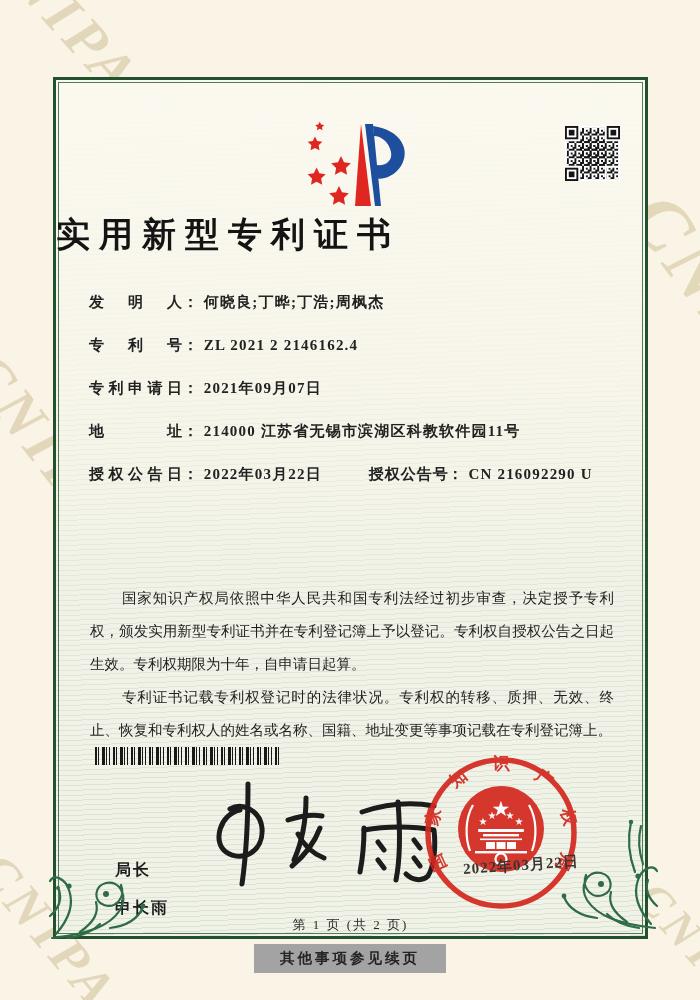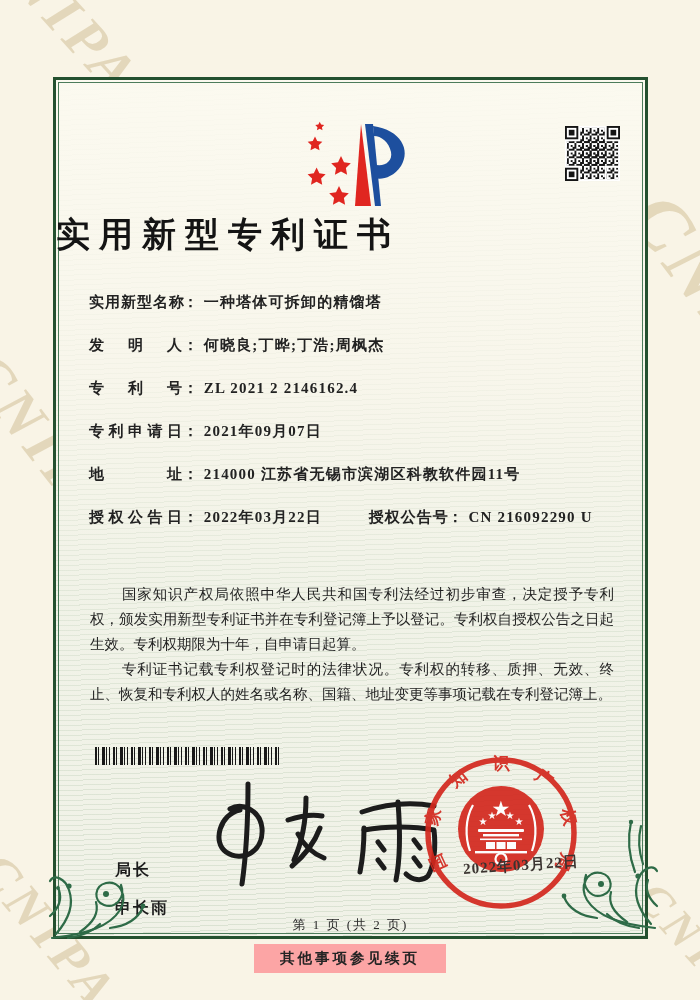--- a/index.html
+++ b/index.html
@@ -53,21 +53,21 @@
   .fields{position:absolute;left:33px;top:207px;width:532px;}
   .field-row{height:43px;line-height:31px;font-size:15px;font-weight:600;
     letter-spacing:1px;white-space:nowrap;}
   .f-label{display:inline-block;width:94px;text-align:justify;text-align-last:justify;vertical-align:top;}
   .f-colon{display:inline-block;vertical-align:top;}
   .f-value{display:inline-block;vertical-align:top;letter-spacing:1.2px;}
   .pair2{display:inline-block;margin-left:26px;}
   .pair2 .f-label{width:79px;margin-left:16px;}
   
   .paras{position:absolute;left:34px;top:502px;width:524px;font-size:14.5px;
-    line-height:25px;text-align:justify;color:#1f1f1f;}
+    line-height:33px;text-align:justify;color:#1f1f1f;}
   .paras p{margin:0;text-indent:2.2em;}
   
   .barcode{
     position:absolute;left:39px;top:667px;width:184px;height:18px;
     background:repeating-linear-gradient(90deg,
       #181818 0 2px, rgba(0,0,0,0) 2px 3px,
       #181818 3px 4px, rgba(0,0,0,0) 4px 7px,
       #181818 7px 10px, rgba(0,0,0,0) 10px 11px,
       #181818 11px 12px, rgba(0,0,0,0) 12px 14px,
       #181818 14px 15px, rgba(0,0,0,0) 15px 18px);
@@ -85,21 +85,21 @@
   .flourish{position:absolute;width:140px;height:120px;z-index:4;}
   .fl-left{left:-8px;top:742px;}
   .fl-right{right:-14px;top:732px;transform:scaleX(-1);}
   .page-info{
     position:absolute;left:0;right:0;top:836px;text-align:center;
     font-size:13px;letter-spacing:2px;color:#2a2a2a;
   }
   
   .footer-note{
     position:absolute;left:50%;top:944px;transform:translateX(-50%);
-    background:#fca5a5;padding:5px 26px;font-size:14.5px;font-weight:600;
+    background:#a3a3a3;padding:5px 26px;font-size:14.5px;font-weight:600;
     letter-spacing:3px;color:#242424;z-index:3;
   }
 </style>
 </head>
 <body>
 
 <span class="wm wm1">CNIPA</span>
 <span class="wm wm2">CNIPA</span>
 <span class="wm wm3">CNIPA</span>
 <span class="wm wm4">CNIPA</span>
@@ -154,24 +154,20 @@
       </g>
       <g fill="#1d4f9e">
         <path d="M76 8 L86 90 L92 90 L84 8 Z"></path>
         <path d="M84 10 C112 14 122 34 112 50 C104 62 92 64 86 62 L84 48 C94 52 104 46 102 36 C100 26 92 20 85 20 Z"></path>
       </g>
     </svg>
 
     <div class="title">实用新型专利证书</div>
 
     <div class="fields">
-      <div class="field-row">
-        <span class="f-label">实用新型名称</span><span class="f-colon">：</span>
-        <span class="f-value">一种塔体可拆卸的精馏塔</span>
-      </div>
       <div class="field-row">
         <span class="f-label">发明人</span><span class="f-colon">：</span>
         <span class="f-value">何晓良;丁晔;丁浩;周枫杰</span>
       </div>
       <div class="field-row">
         <span class="f-label">专利号</span><span class="f-colon">：</span>
         <span class="f-value">ZL 2021 2 2146162.4</span>
       </div>
       <div class="field-row">
         <span class="f-label">专利申请日</span><span class="f-colon">：</span>

